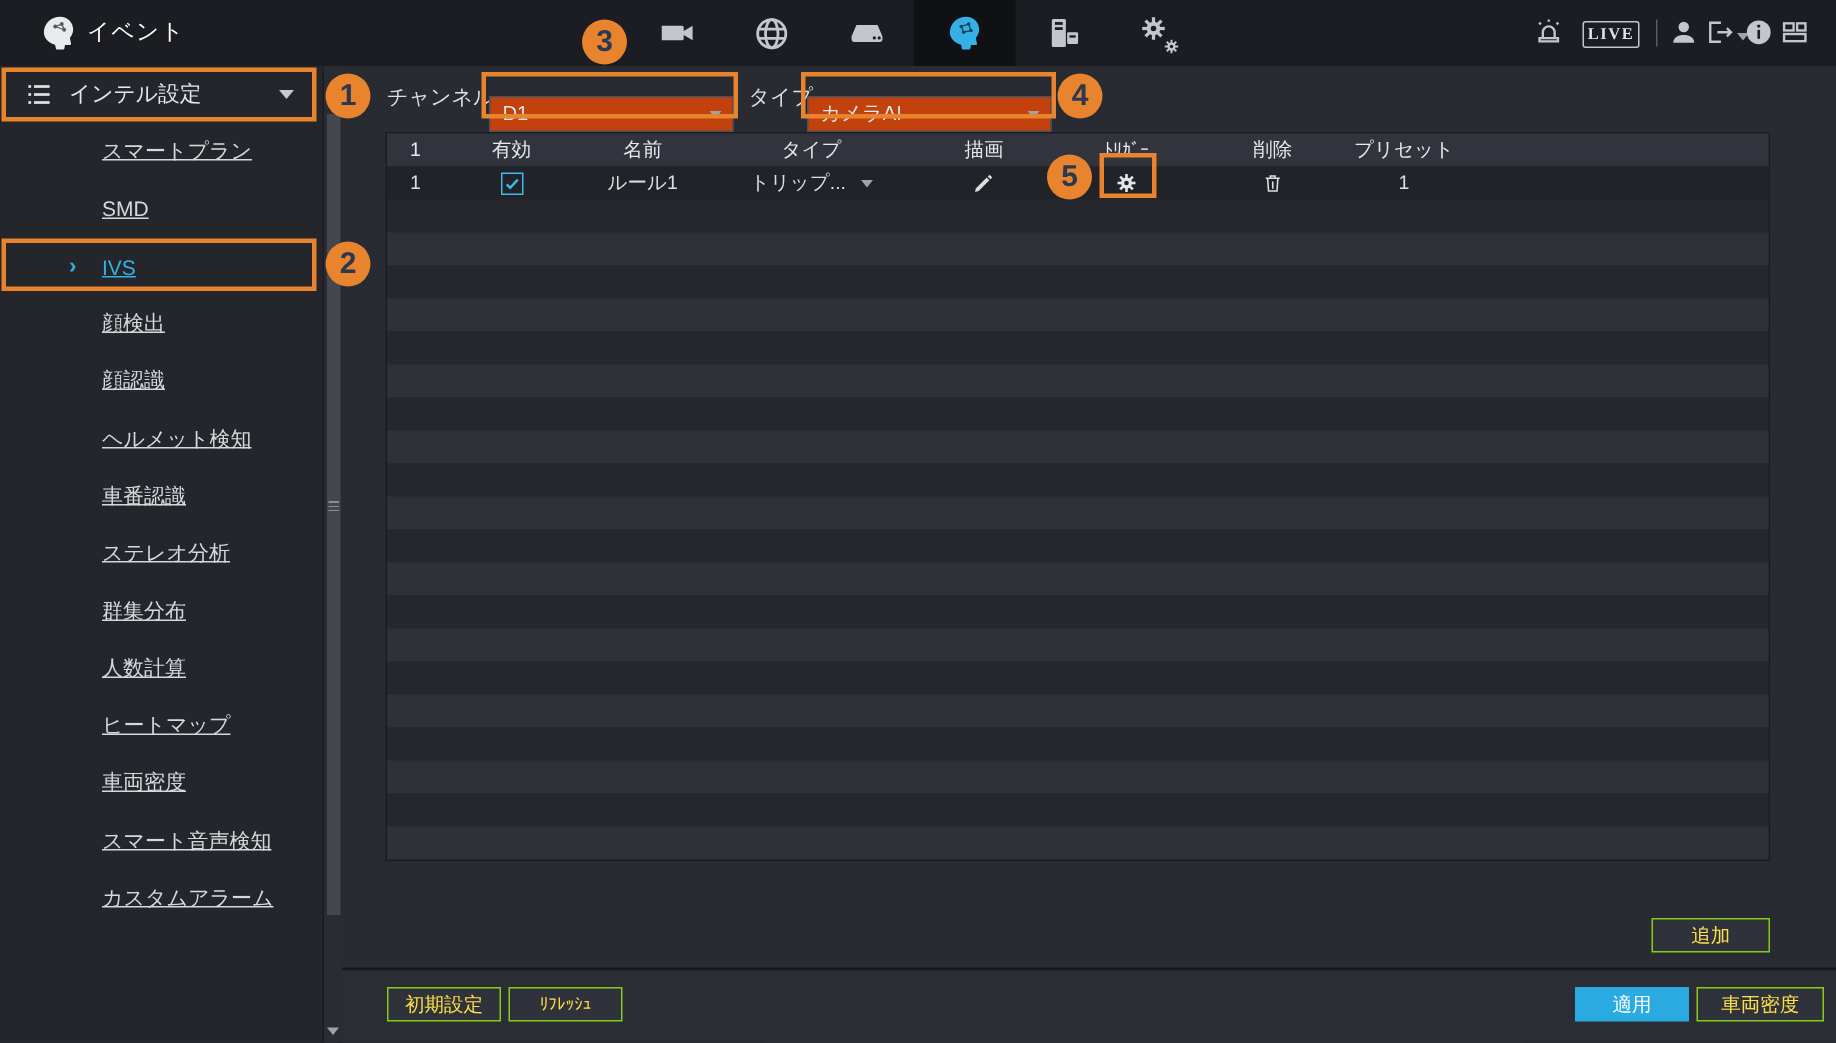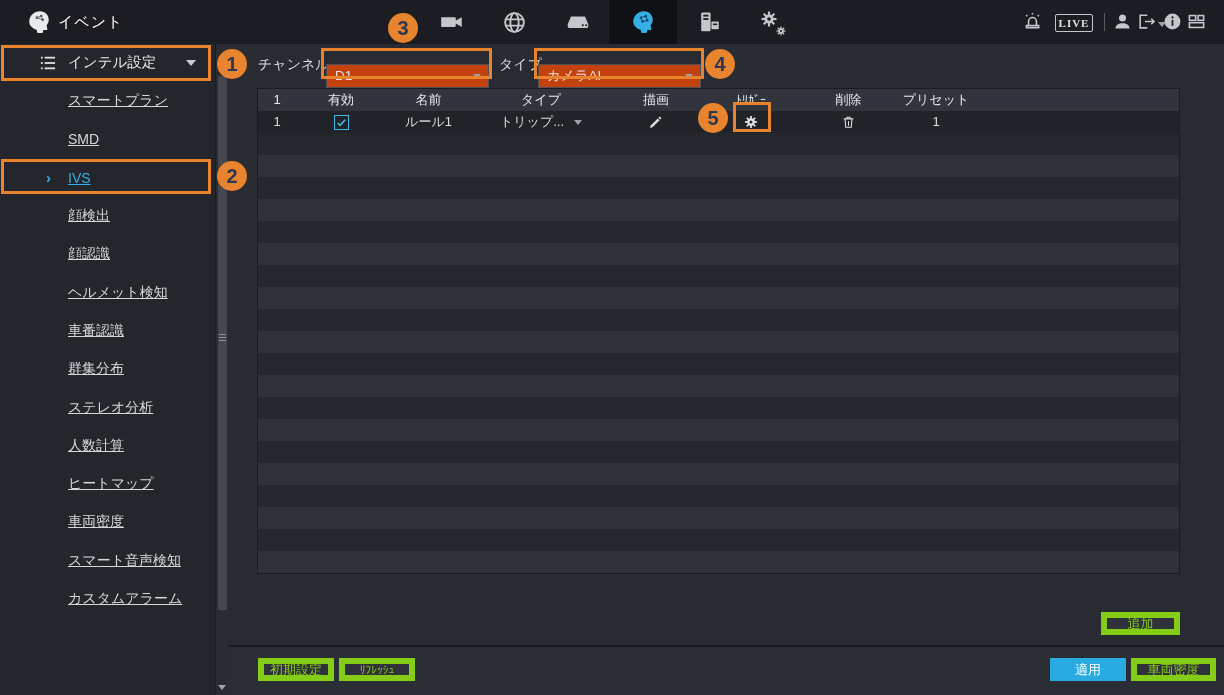--- a/index.html
+++ b/index.html
@@ -32,21 +32,21 @@
   #logout-icon { position:absolute; left:1137px; top:12px; }
   #logout-caret { position:absolute; left:1158px; top:22px; width:0; height:0;
     border-left:4px solid transparent; border-right:4px solid transparent; border-top:5px solid #9EA3A8; }
   #info-icon { position:absolute; left:1163px; top:12px; }
   #grid-icon { position:absolute; left:1187px; top:12px; }
 
   
   #sidebar { position:absolute; left:0; top:44px; width:228px; height:651px; background:#24262C;
     border-right:1px solid #17191D; }
   #side-menu-head { position:absolute; left:0; top:0; width:212px; height:37px;
-    display:flex; align-items:center; padding-left:38px; cursor:pointer; }
+    display:flex; align-items:center; padding-left:16px; cursor:pointer; }
   #side-menu-head .menu-label { margin-left:10px; font-size:14.5px; color:#E6E8EB; }
   #side-menu-caret { position:absolute; right:16px; top:16px; width:0; height:0;
     border-left:5px solid transparent; border-right:5px solid transparent; border-top:6px solid #C8CBCF; }
   #sidebar-items { position:absolute; left:0; top:38px; width:215px; }
   .side-item { height:38.3px; display:flex; align-items:center; padding-left:68px;
     font-size:14px; color:#D6D9DC; cursor:pointer; position:relative; white-space:nowrap;text-decoration:underline; }
   .side-item.active { color:#35B0E5; }
   .side-item .chev { position:absolute; left:46px; font-size:15px; font-weight:bold; color:#35B0E5; }
 
   
@@ -84,21 +84,21 @@
   .erow.light { background:#2E3138; }
 
   .checkbox { width:15px; height:15px; border:1px solid #3FB9E9; display:flex;
     align-items:center; justify-content:center; cursor:pointer; background:transparent; }
   .type-dd { display:flex; align-items:center; gap:10px; cursor:pointer; }
   .type-dd .tcaret { width:0; height:0; border-left:4px solid transparent;
     border-right:4px solid transparent; border-top:5px solid #9EA3A8; }
   .icon-btn { cursor:pointer; display:flex; align-items:center; justify-content:center; }
 
   
-  .btn { position:absolute; background:#2F323A; border:6px solid #84cc16; color:#84cc16;
+  .btn { position:absolute; background:#2F323A; border:1px solid #84cc16; color:#fde047;
     font-size:13px; display:flex; align-items:center; justify-content:center; cursor:pointer; }
   #add-btn { left:873px; top:568px; width:79px; height:23px; }
   #default-btn { left:30px; top:614px; width:76px; height:23px; }
   #refresh-btn { left:111px; top:614px; width:76px; height:23px; font-size:11.5px; }
   #apply-btn { left:822px; top:614px; width:76px; height:23px; background:#29ABE2; border:none; color:#FFFFFF; }
   #cancel-btn { left:903px; top:614px; width:85px; height:23px; }
 
   #bottom-divider { position:absolute; left:0; top:601px; width:996px; height:2px; background:#17191D; }
   #bottom-bar { position:absolute; left:0; top:603px; width:996px; height:48px; background:#2A2D34; }
 
@@ -257,25 +257,25 @@
       <div class="side-item">
         <span class="chev"></span>
         <span>ヘルメット検知</span>
       </div>
       <div class="side-item">
         <span class="chev"></span>
         <span>車番認識</span>
       </div>
       <div class="side-item">
         <span class="chev"></span>
+        <span>ステレオ分析</span>
+      </div>
+      <div class="side-item">
+        <span class="chev"></span>
         <span>群集分布</span>
-      </div>
-      <div class="side-item">
-        <span class="chev"></span>
-        <span>ステレオ分析</span>
       </div>
       <div class="side-item">
         <span class="chev"></span>
         <span>人数計算</span>
       </div>
       <div class="side-item">
         <span class="chev"></span>
         <span>ヒートマップ</span>
       </div>
       <div class="side-item">

